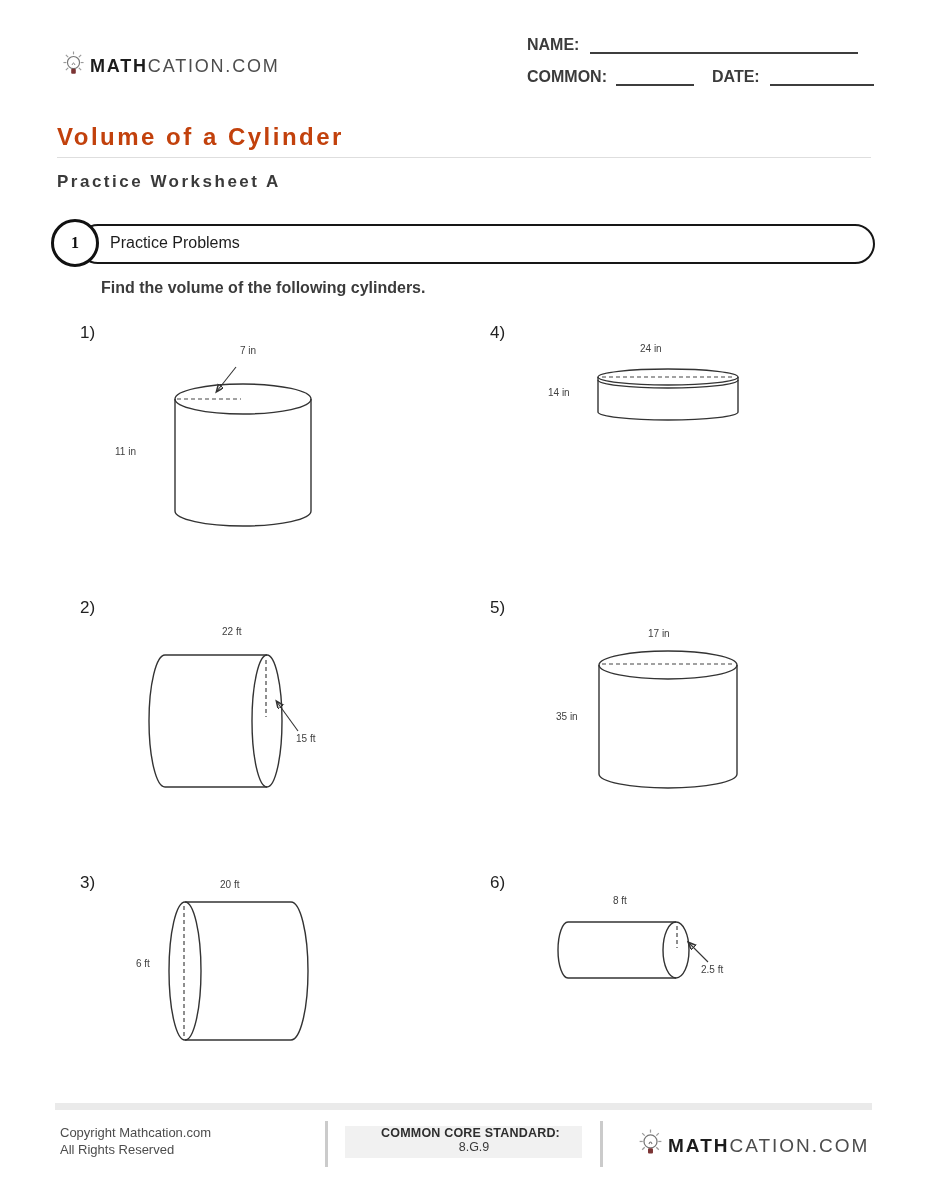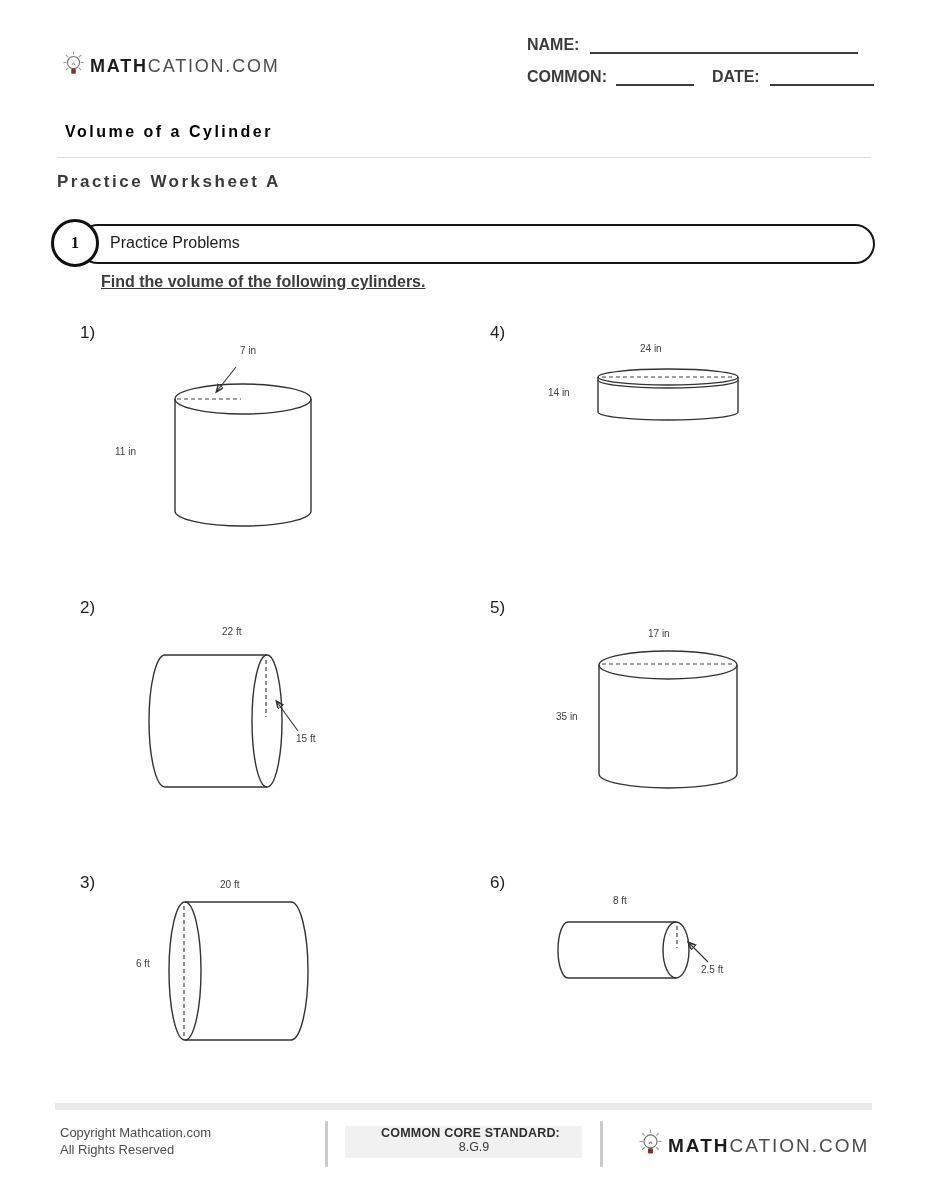--- a/index.html
+++ b/index.html
@@ -13,21 +13,21 @@
   .logo { display:flex; align-items:flex-end; gap:5px; }
   .logo-text { font-size:18px; letter-spacing:1.8px; white-space:nowrap; }
   .logo-bold { font-weight:bold; color:#1c1c1c; }
   .logo-light { font-weight:normal; color:#4d4d4d; }
 
   
   .field-label { font-weight:bold; font-size:16px; color:#3b3b3b; }
   .field-line { display:inline-block; border-bottom:2px solid #3d3d3d; height:15px; vertical-align:bottom; }
 
   
-  .page-title { font-size:16px; font-weight:bold; letter-spacing:2.5px; color:#000000;margin-left:8px; }
+  .page-title { font-size:24px; font-weight:bold; letter-spacing:2.5px; color:#c2410c; }
   .rule { background:#dedede; height:1px; }
   .page-subtitle { font-size:17px; font-weight:bold; letter-spacing:2.5px; color:#3a3a3a; }
 
   
   .banner-pill { border:2px solid #161616; border-radius:20px; background:#fff; }
   .banner-circle {
     width:42px; height:42px; border:3px solid #111; border-radius:50%; background:#fff;
     display:flex; align-items:center; justify-content:center;
     font-family:"Liberation Serif", serif; font-weight:bold; font-size:16px; color:#111;
   }
@@ -90,21 +90,21 @@
 
   <div class="abs page-title" style="left:57px; top:123px;">Volume of a Cylinder</div>
   <div class="abs rule" style="left:57px; top:157px; width:814px;"></div>
   <div class="abs page-subtitle" style="left:57px; top:172px;">Practice Worksheet A</div>
 
   <div class="abs banner-pill" style="left:78px; top:224px; width:793px; height:36px;"></div>
   <div class="abs banner-circle" style="left:51px; top:219px;">
     <span>1</span>
   </div>
   <div class="abs banner-title" style="left:110px; top:234px;">Practice Problems</div>
-  <div class="abs instruction" style="left:101px; top:273px;text-decoration:underline;">Find the volume of the following cylinders.</div>
+  <div class="abs instruction" style="left:101px; top:279px;">Find the volume of the following cylinders.</div>
 
   <div class="problem-cell" style="left:70px; top:315px; width:400px; height:275px;">
     <div class="pnum">1)</div>
     <svg class="fig" width="400" height="275" viewBox="0 0 400 275">
       <defs>
         <marker id="ar1" markerWidth="9" markerHeight="9" refX="6" refY="3" orient="auto">
           <path d="M0,0 L7,3 L0,6 z" fill="#333" stroke="none"></path>
         </marker>
       </defs>
       <ellipse cx="173" cy="84" rx="68" ry="15"></ellipse>

